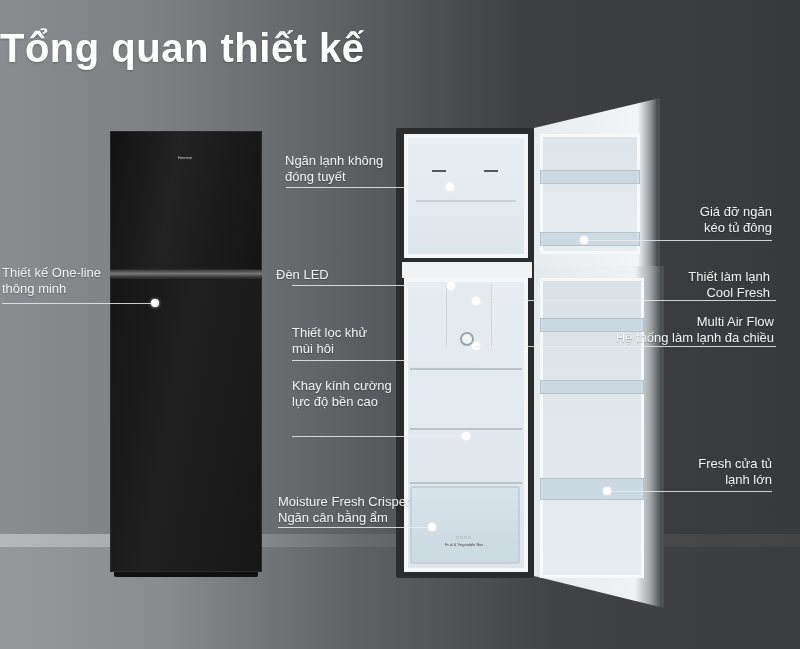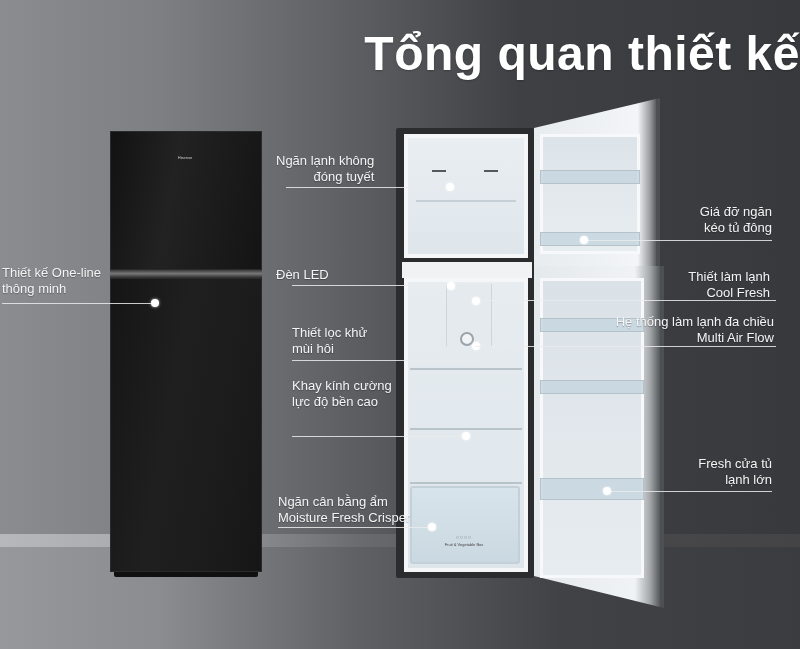--- a/index.html
+++ b/index.html
@@ -11,22 +11,22 @@
     }
     .wall-strip {
       position: absolute; left: 0; top: 534px; width: 800px; height: 13px;
       background: linear-gradient(90deg, #b6b8bb 0%, #a6a8ab 20%, #6a6b6e 45%, #49494c 70%, #444447 100%);
     }
     .floor {
       position: absolute; left: 0; top: 547px; width: 800px; height: 102px;
       background: linear-gradient(90deg, #96989c 0%, #8a8c90 20%, #5e6064 45%, #414245 70%, #3b3c3f 100%);
     }
     .title {
-      position: absolute; left: 0; top: 26px; width: 800px; text-align: right;
-      color: #ffffff; font-weight: bold; font-size: 48px; letter-spacing: 0.5px;
+      position: absolute; left: 0; top: 26px; width: 800px; text-align: left;
+      color: #ffffff; font-weight: bold; font-size: 40px; letter-spacing: 0.5px;
       text-shadow: 0 1px 2px rgba(0,0,0,0.25);
     }
 
     
     .closed-fridge { position: absolute; left: 110px; top: 131px; width: 152px; height: 446px; }
     .closed-fridge .top-door {
       position: absolute; left: 0; top: 0; width: 152px; height: 139px;
       background: linear-gradient(100deg, #121212 0%, #222 40%, #1b1b1b 70%, #141414 100%);
       border: 1px solid #2a2a2a;
     }
@@ -181,21 +181,21 @@
   <div class="door-shelf" style="left:144px; top:380px; width:104px; height:22px;"></div>
 </div>
 
 <div class="label" style="left:2px; top:265px;">
   <div>Thiết kế One-line</div>
   <div>thông minh</div>
 </div>
 <div class="line" style="left:2px; top:303px; width:152px;"></div>
 <div class="dot" style="left:151px; top:299px;"></div>
 
-<div class="label" style="left:276px; top:153px;text-align:right;">
+<div class="label" style="left:285px; top:153px;">
   <div>Ngăn lạnh không</div>
   <div>đóng tuyết</div>
 </div>
 <div class="line" style="left:286px; top:187px; width:164px;"></div>
 <div class="dot" style="left:446px; top:183px;"></div>
 
 <div class="label" style="left:276px; top:267px;">
   <div>Đèn LED</div>
 </div>
 <div class="line" style="left:292px; top:285px; width:160px;"></div>
@@ -212,41 +212,41 @@
 <div class="line" style="left:476px; top:346px; width:300px;"></div>
 
 <div class="label" style="left:292px; top:378px;">
   <div>Khay kính cường</div>
   <div>lực độ bền cao</div>
 </div>
 <div class="line" style="left:292px; top:436px; width:175px;"></div>
 <div class="dot" style="left:462px; top:432px;"></div>
 
 <div class="label" style="left:278px; top:494px;">
+  <div>Moisture Fresh Crisper</div>
   <div>Ngăn cân bằng ẩm</div>
-  <div>Moisture Fresh Crisper</div>
 </div>
 <div class="line" style="left:278px; top:527px; width:154px;"></div>
 <div class="dot" style="left:428px; top:523px;"></div>
 
 <div class="label right" style="right:28px; top:204px;">
   <div>Giá đỡ ngăn</div>
   <div>kéo tủ đông</div>
 </div>
 <div class="line" style="left:584px; top:240px; width:188px;"></div>
 <div class="dot" style="left:580px; top:236px;"></div>
 
 <div class="label right" style="right:30px; top:269px;">
   <div>Thiết làm lạnh</div>
   <div>Cool Fresh</div>
 </div>
 
 <div class="label right" style="right:26px; top:314px;">
+  <div>Multi Air Flow</div>
   <div>Hệ thống làm lạnh đa chiều</div>
-  <div>Multi Air Flow</div>
 </div>
 
 <div class="label right" style="right:28px; top:456px;">
   <div>Fresh cửa tủ</div>
   <div>lạnh lớn</div>
 </div>
 <div class="line" style="left:608px; top:491px; width:164px;"></div>
 <div class="dot" style="left:603px; top:487px;"></div>
 
 </body></html>

